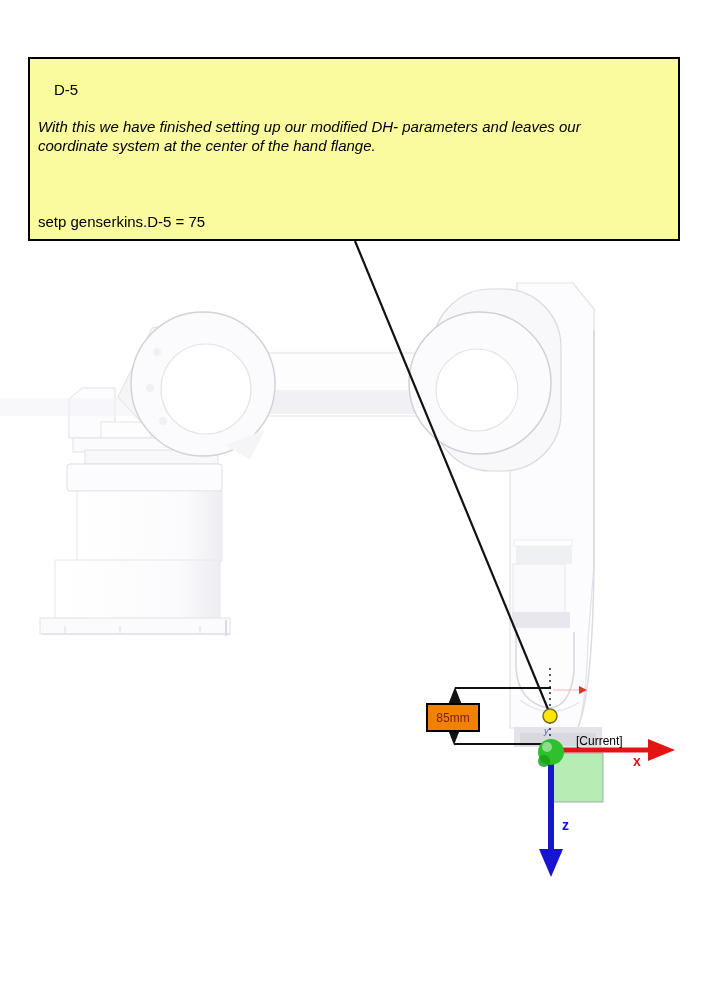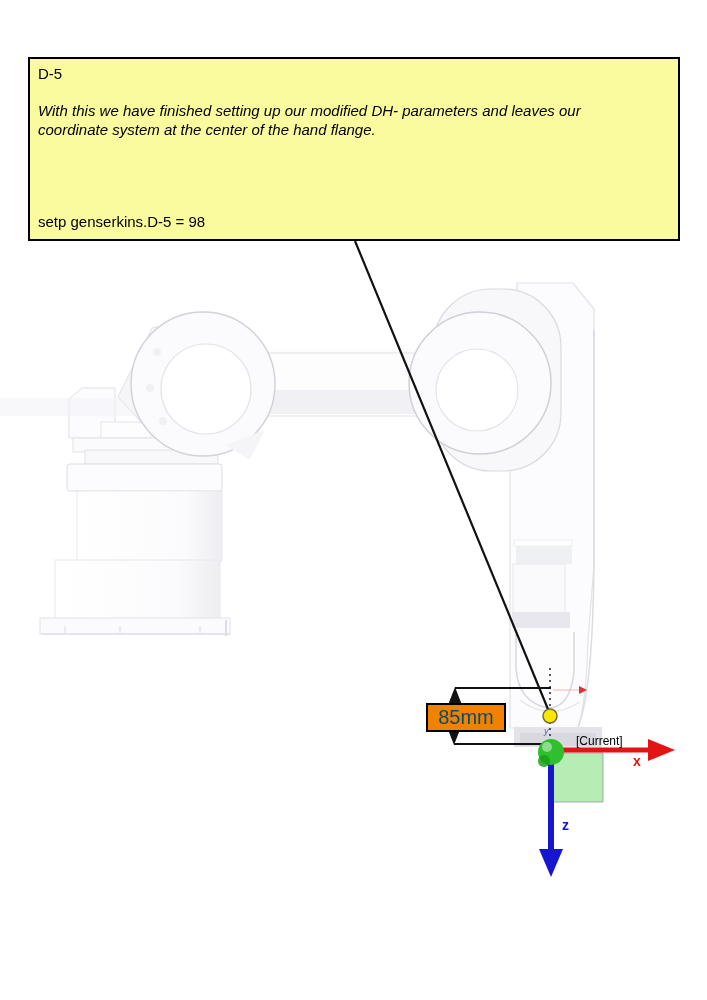--- a/index.html
+++ b/index.html
@@ -5,34 +5,34 @@
   html,body{margin:0;padding:0;background:#ffffff;}
   body{font-family:"Liberation Sans", sans-serif;}
   #canvas{position:relative;width:707px;height:1000px;background:#ffffff;overflow:hidden;}
 
   
   .note-box{
     position:absolute;left:28px;top:57px;width:652px;height:184px;
     box-sizing:border-box;border:2px solid #000;
     padding:5px 8px;color:#000;font-size:15px;line-height:19px;
   }
-  .note-title{margin:0;}
+  .note-title{margin:16px;}
   .note-p1{margin:19px 0 0 0;}
   .note-p2{margin:18px 0 0 0;max-width:592px;font-style:italic;}
   .note-cmd{position:absolute;left:8px;bottom:8px;margin:0;}
 
   
   .scene{position:absolute;left:0;top:0;width:707px;height:1000px;}
 
   
   .dim-label{
-    position:absolute;left:426px;top:703px;width:80px;height:29px;
+    position:absolute;left:426px;top:703px;width:54px;height:29px;
     box-sizing:border-box;border:2px solid #000;
     display:flex;align-items:center;justify-content:center;
-    font-size:20px;color:#0c4a6e;
+    font-size:12px;color:#7f1d1d;
   }
 
   .current-label{
     position:absolute;left:576px;top:734px;
     font-size:12px;font-weight:normal;color:#000;letter-spacing:0px;
   }
   .x-label{
     position:absolute;left:633px;top:753px;
     font-size:14px;font-weight:bold;
   }
@@ -139,21 +139,21 @@
       <circle cx="544" cy="761" r="6" fill="#18A018" opacity="0.85"></circle>
       <circle cx="547" cy="747" r="5" fill="#ffffff" opacity="0.45"></circle>
 
       <circle cx="550" cy="716" r="7" stroke="#6e6e3a" stroke-width="1.5" style="fill: rgb(255, 229, 0);"></circle>
     </g>
   </svg>
 
   <div class="note-box" style="background: rgb(250, 250, 158); border-color: rgb(0, 0, 0);">
     <p class="note-title">D-5</p>
     <p class="note-p2">With this we  have finished setting up our modified DH- parameters and leaves our coordinate system at the center of the hand flange.</p>
-    <p class="note-cmd">setp genserkins.D-5 =  98</p>
+    <p class="note-cmd">setp genserkins.D-5 =  75</p>
   </div>
 
   <div class="dim-label" style="background: rgb(240, 130, 0); border-color: rgb(0, 0, 0);">
     <span>85mm</span>
   </div>
 
   <div class="current-label">[Current]</div>
   <div class="x-label" style="color: rgb(226, 20, 20);">x</div>
   <div class="z-label" style="color: rgb(22, 22, 206);">z</div>
 

